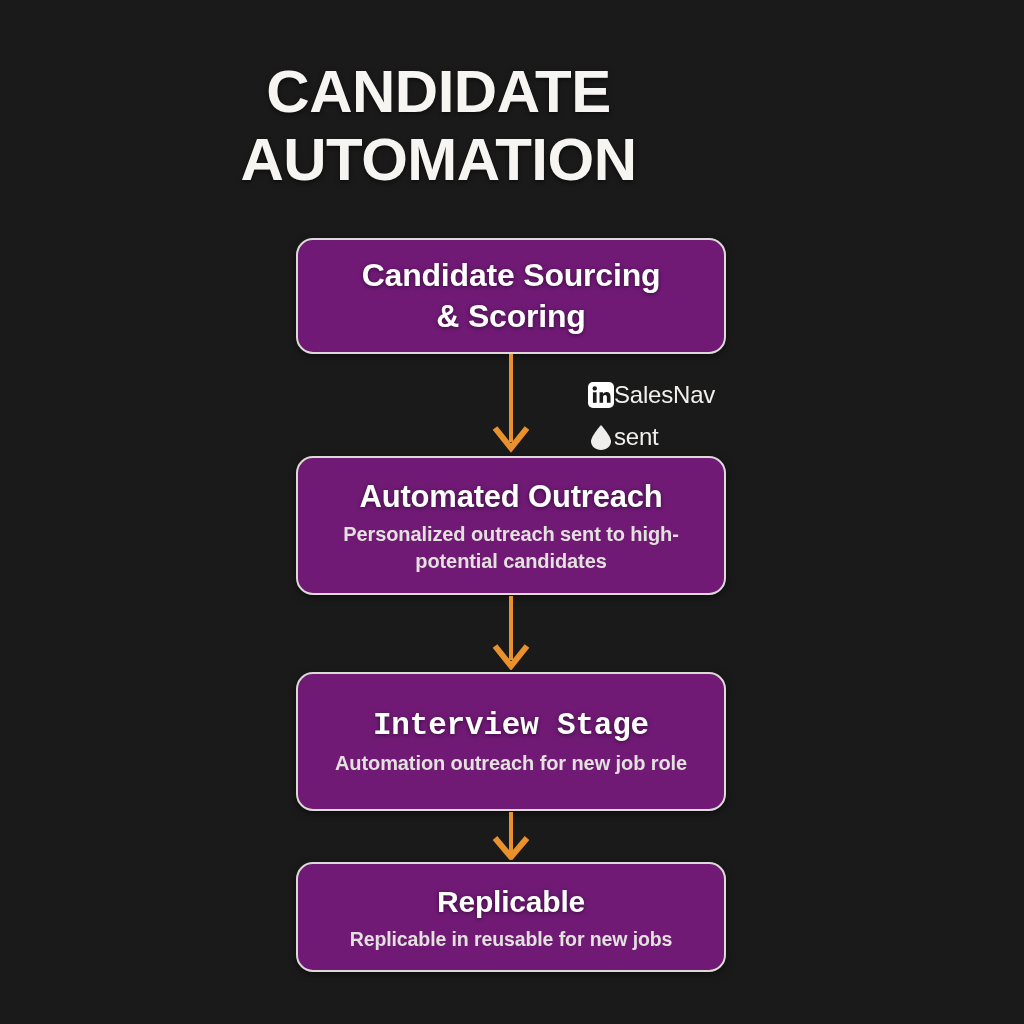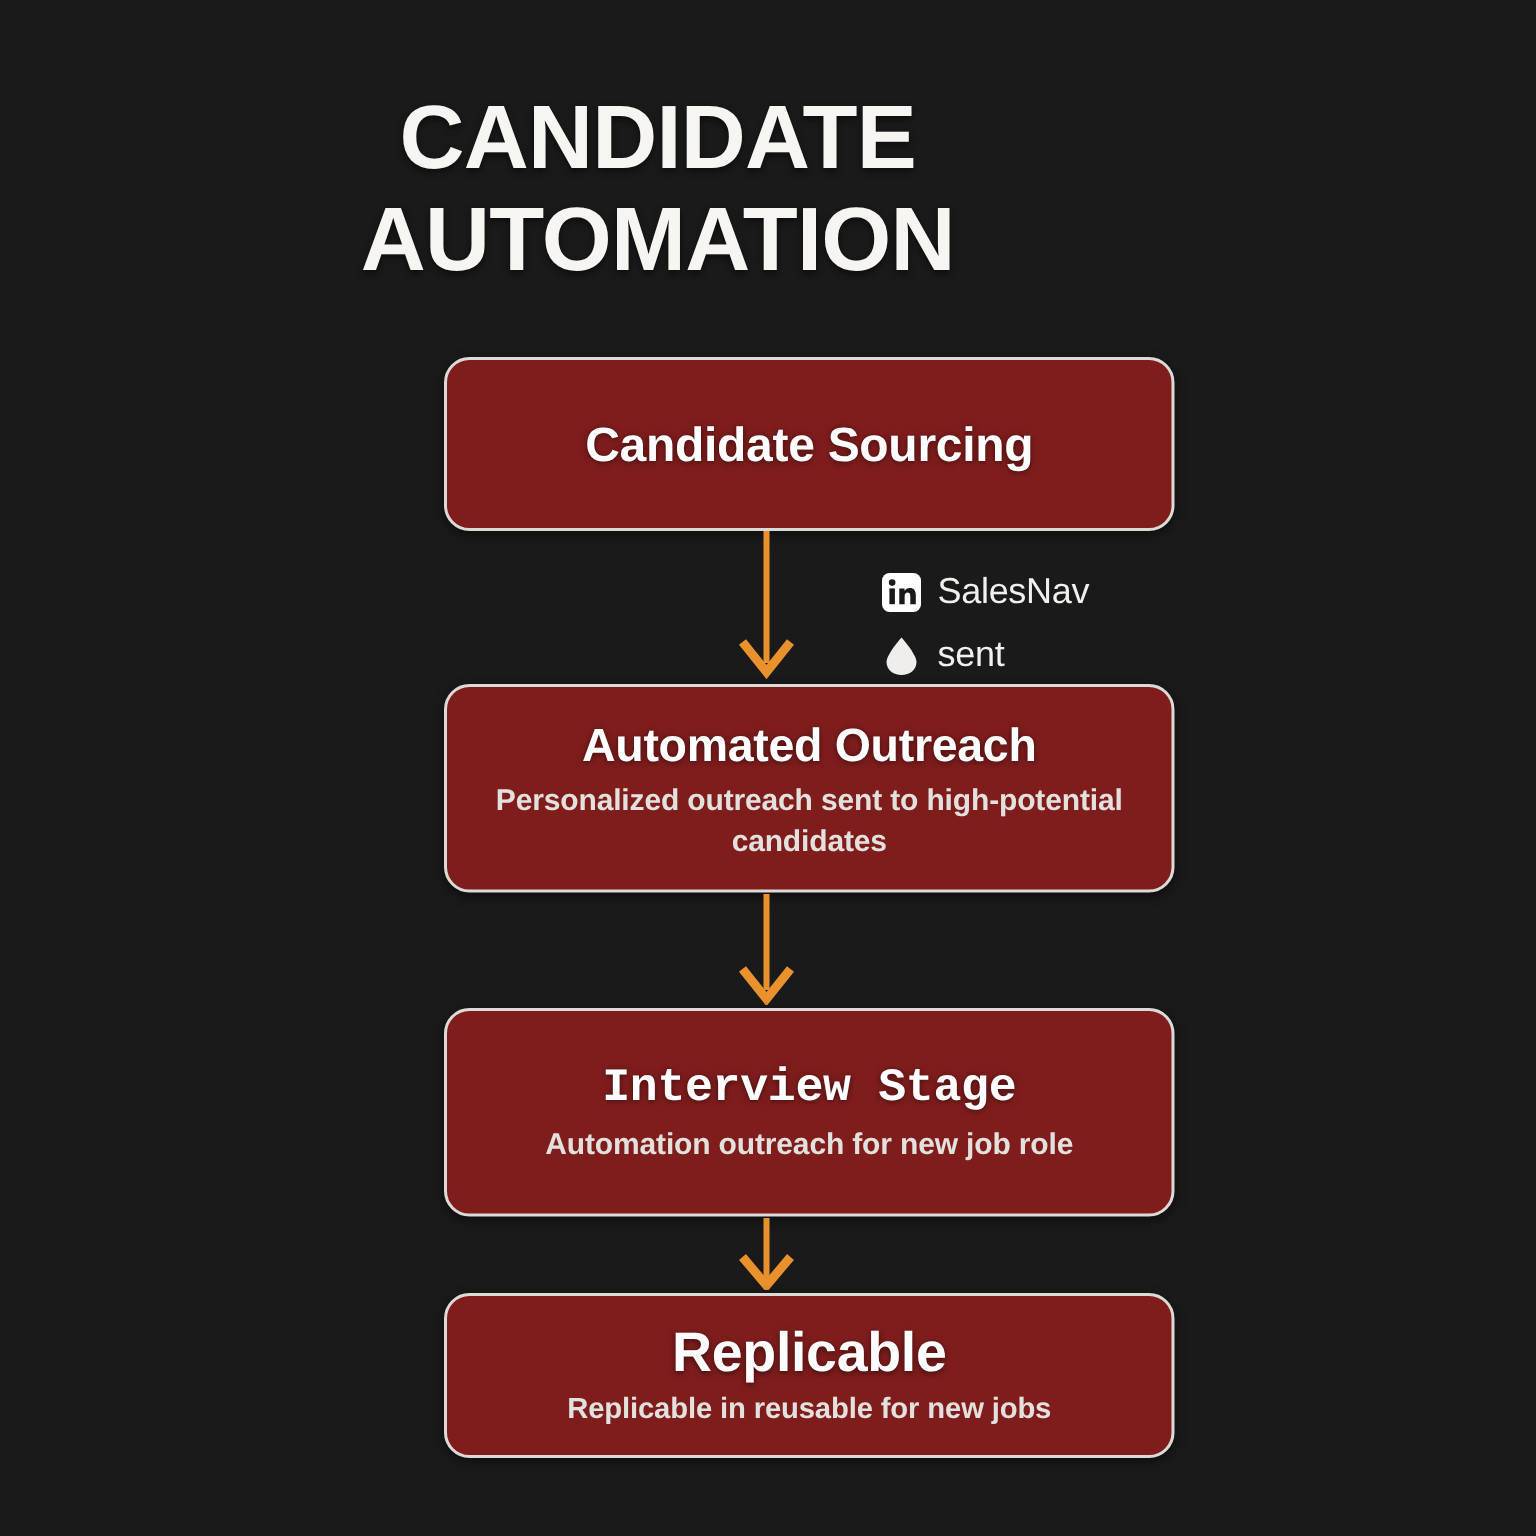--- a/index.html
+++ b/index.html
@@ -34,25 +34,25 @@
     line-height: 68px;
     letter-spacing: -0.5px;
     text-shadow: 0 2px 5px rgba(0,0,0,0.55);
   }
   .title .line { display: block; }
 
   
   .node {
     position: absolute;
     left: 296px;
-    width: 487px;
+    width: 430px;
     box-sizing: border-box;
     border: 2.5px solid #dcdad6;
     border-radius: 17px;
-    background: #7f1d1d;
+    background: #701a75;
     display: flex;
     flex-direction: column;
     align-items: center;
     justify-content: center;
     text-align: center;
     box-shadow: 0 2px 7px rgba(0,0,0,0.5);
   }
   .node-title {
     color: #ffffff;
     font-weight: 700;
@@ -72,21 +72,21 @@
   }
 
   #node-1 { top: 238px;  height: 116px; }
   #node-2 { top: 456px;  height: 139px; }
   #node-3 { top: 672px;  height: 139px; }
   #node-4 { top: 862px;  height: 110px; }
 
   #node-1 .node-title { font-size: 32px; line-height: 41px; }
   #node-2 .node-title { margin-bottom: 2px; }
   #node-3 .node-title { margin-bottom: 2px; font-family: Liberation Mono, monospace; }
-  #node-4 .node-title { font-size: 37px; margin-bottom: 2px; }
+  #node-4 .node-title { font-size: 30px; margin-bottom: 2px; }
   #node-4 .node-sub   { font-size: 19.5px; }
 
   
   .arrow {
     position: absolute;
     left: 487px;
     width: 48px;
   }
   #arrow-1 { top: 354px; height: 99px; }
   #arrow-2 { top: 596px; height: 74px; }
@@ -98,21 +98,20 @@
     position: absolute;
     left: 588px;
     top: 380px;
     display: flex;
     flex-direction: column;
     gap: 12px;
   }
   .badge {
     display: flex;
     align-items: center;
-    gap: 11px;
     height: 30px;
   }
   .badge-label {
     color: #f2f0ed;
     font-size: 24px;
     font-weight: 400;
     letter-spacing: -0.2px;
     line-height: 28px;
   }
 
@@ -144,20 +143,21 @@
 <div class="canvas">
 
   <div class="title">
     <span class="line">CANDIDATE</span>
     <span class="line">AUTOMATION</span>
   </div>
 
   <div class="node" id="node-1">
     <div class="node-title">
       <span>Candidate Sourcing</span><br>
+      <span>&amp; Scoring</span>
     </div>
   </div>
 
   <div class="arrow" id="arrow-1">
     <svg viewBox="0 0 48 99" preserveAspectRatio="none" aria-hidden="true">
       <line x1="24" y1="0" x2="24" y2="88" stroke="#e8912d" stroke-width="4"></line>
       <polyline points="8,74 24,94 40,74" fill="none" stroke="#e8912d" stroke-width="6" stroke-linecap="butt" stroke-linejoin="miter"></polyline>
     </svg>
   </div>
 

